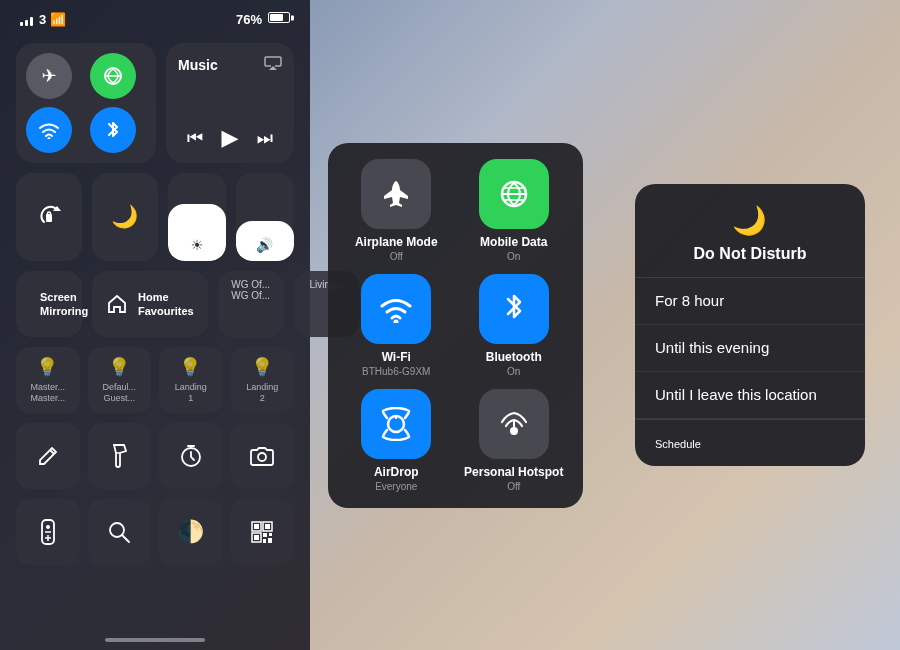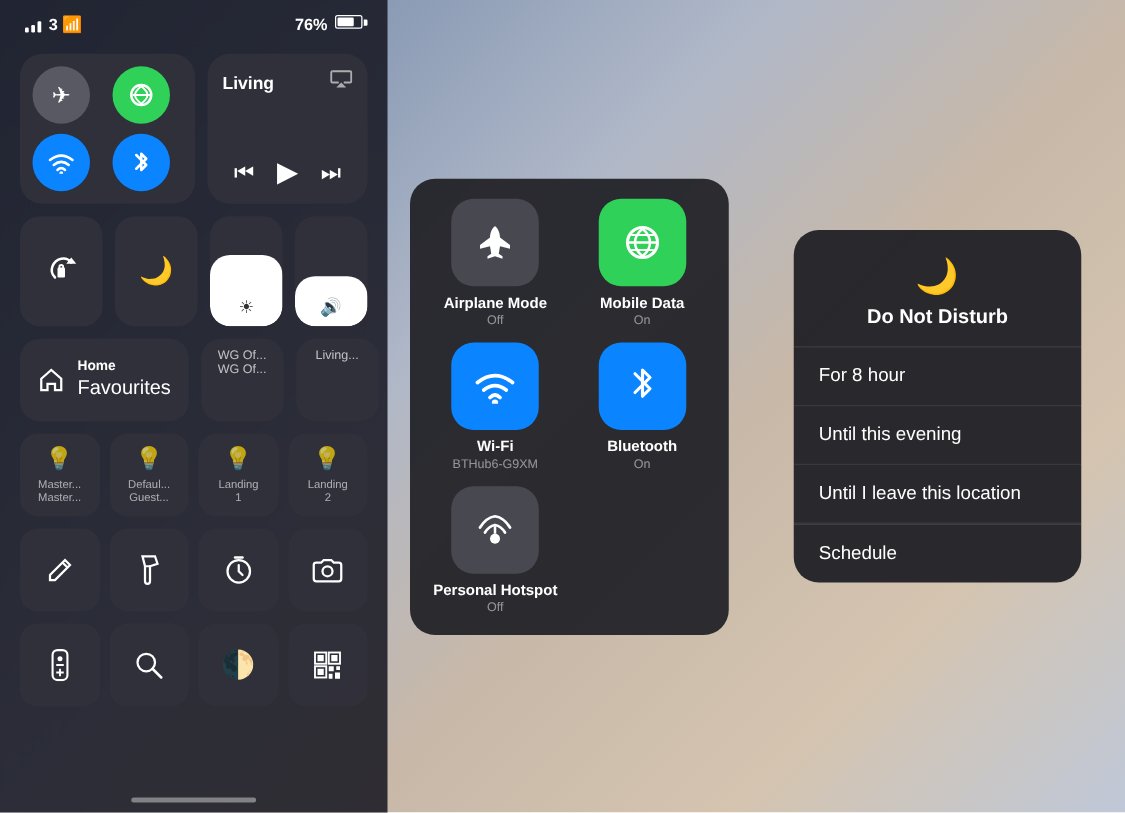--- a/index.html
+++ b/index.html
@@ -432,21 +432,21 @@
       font-weight: 400;
       text-align: center;
     }
 
     .dnd-schedule-wrap {
       border-top: 1px solid rgba(255,255,255,0.1);
       padding: 14px 20px;
     }
     .dnd-schedule-text {
       color: white;
-      font-size: 15px;
+      font-size: 11px;
       font-weight: 400;
       text-align: center;
       cursor: pointer;
     }
     
   </style>
 </head>
 <body>
 
 <div class="bg"></div>
@@ -501,21 +501,21 @@
 
           <div class="cc-toggle blue" style="color:white;font-size:18px;font-weight:700;">
             <svg width="16" height="22" viewBox="0 0 16 22">
               <path d="M4 5 L12 13 L8 17 L8 4 L12 8 L4 16" fill="none" stroke="white" stroke-width="2" stroke-linecap="round" stroke-linejoin="round"></path>
             </svg>
           </div>
         </div>
 
         <div class="music-block">
           <div class="music-top">
-            <span class="music-title">Living</span>
+            <span class="music-title">Music</span>
             <span class="airplay-icon" style="font-size:16px;">
               <svg width="18" height="16" viewBox="0 0 18 16">
                 <path d="M2 2 Q1 2 1 3 L1 10 Q1 11 2 11 L7 11" fill="none" stroke="rgba(255,255,255,0.6)" stroke-width="1.5"></path>
                 <path d="M11 11 L16 11 Q17 11 17 10 L17 3 Q17 2 16 2 L2 2" fill="none" stroke="rgba(255,255,255,0.6)" stroke-width="1.5"></path>
                 <path d="M5 15 L9 11 L13 15 Z" fill="rgba(255,255,255,0.6)"></path>
               </svg>
             </span>
           </div>
           <div class="music-controls">
             <span class="music-btn">⏮</span>
@@ -544,28 +544,40 @@
           </div>
 
           <div class="vertical-slider">
             <div class="slider-fill" style="height:45%;"></div>
             <span class="slider-icon">🔊</span>
           </div>
         </div>
       </div>
 
       <div class="row3">
+        <div class="wide-toggle" style="width:66px; flex:none;">
+          <svg width="22" height="18" viewBox="0 0 22 18">
+            <rect x="1" y="1" width="20" height="13" rx="2" fill="none" stroke="white" stroke-width="1.8"></rect>
+            <rect x="4" y="4" width="14" height="9" rx="1" fill="none" stroke="white" stroke-width="1.5"></rect>
+            <line x1="11" y1="14" x2="11" y2="17" stroke="white" stroke-width="2"></line>
+            <line x1="7" y1="17" x2="15" y2="17" stroke="white" stroke-width="2"></line>
+          </svg>
+          <div class="wide-toggle-text">
+            <div style="color:white;font-size:11px;font-weight:600;">Screen</div>
+            <div style="color:white;font-size:11px;font-weight:600;">Mirroring</div>
+          </div>
+        </div>
 
         <div class="wide-toggle" style="flex:1;">
           <svg width="22" height="22" viewBox="0 0 22 22">
             <path d="M3 10 L11 3 L19 10 L19 19 L14 19 L14 14 L8 14 L8 19 L3 19 Z" fill="none" stroke="white" stroke-width="1.8"></path>
           </svg>
           <div class="wide-toggle-text">
             <div style="color:white;font-size:11px;font-weight:600;">Home</div>
-            <div style="color:white;font-size:16px;font-weight:400;">Favourites</div>
+            <div style="color:white;font-size:11px;font-weight:700;">Favourites</div>
           </div>
         </div>
 
         <div class="wide-toggle" style="width:66px;flex:none;font-size:10px;flex-direction:column;gap:0;padding:8px;">
           <div style="color:rgba(255,255,255,0.7);font-size:10px;text-align:center;">WG Of...<br>WG Of...</div>
         </div>
 
         <div class="wide-toggle" style="width:66px;flex:none;font-size:10px;flex-direction:column;gap:0;padding:8px;">
           <div style="color:rgba(255,255,255,0.7);font-size:10px;text-align:center;">Living...</div>
         </div>
@@ -699,20 +711,32 @@
       <div class="airdrop-item">
         <div class="airdrop-icon-wrap blue">
           <svg width="22" height="34" viewBox="0 0 22 34">
             <path d="M5 7 L17 19 L11 25 L11 4 L17 10 L5 22" fill="none" stroke="white" stroke-width="2.5" stroke-linecap="round" stroke-linejoin="round"></path>
           </svg>
         </div>
         <span class="airdrop-label">Bluetooth</span>
         <span class="airdrop-sublabel">On</span>
       </div>
 
+      <div class="airdrop-item">
+        <div class="airdrop-icon-wrap blue">
+          <svg width="34" height="34" viewBox="0 0 34 34">
+            <circle cx="17" cy="17" r="8" fill="none" stroke="white" stroke-width="2.5"></circle>
+            <path d="M8 11 Q4 6 4 4 Q9 1 17 1 Q25 1 30 4 Q30 6 26 11" fill="none" stroke="white" stroke-width="2.5" stroke-linecap="round"></path>
+            <path d="M8 23 Q4 28 4 30 Q9 33 17 33 Q25 33 30 30 Q30 28 26 23" fill="none" stroke="white" stroke-width="2.5" stroke-linecap="round"></path>
+            <line x1="17" y1="12" x2="17" y2="10" stroke="white" stroke-width="2"></line>
+          </svg>
+        </div>
+        <span class="airdrop-label">AirDrop</span>
+        <span class="airdrop-sublabel">Everyone</span>
+      </div>
 
       <div class="airdrop-item">
         <div class="airdrop-icon-wrap gray2">
           <svg width="30" height="30" viewBox="0 0 30 30">
             <circle cx="15" cy="22" r="4" fill="white"></circle>
             <path d="M7 17 Q10 12 15 11 Q20 12 23 17" fill="none" stroke="white" stroke-width="2.2" stroke-linecap="round"></path>
             <path d="M3 13 Q8 5 15 4 Q22 5 27 13" fill="none" stroke="white" stroke-width="2.2" stroke-linecap="round"></path>
             <line x1="15" y1="18" x2="15" y2="12" stroke="white" stroke-width="2"></line>
           </svg>
         </div>

